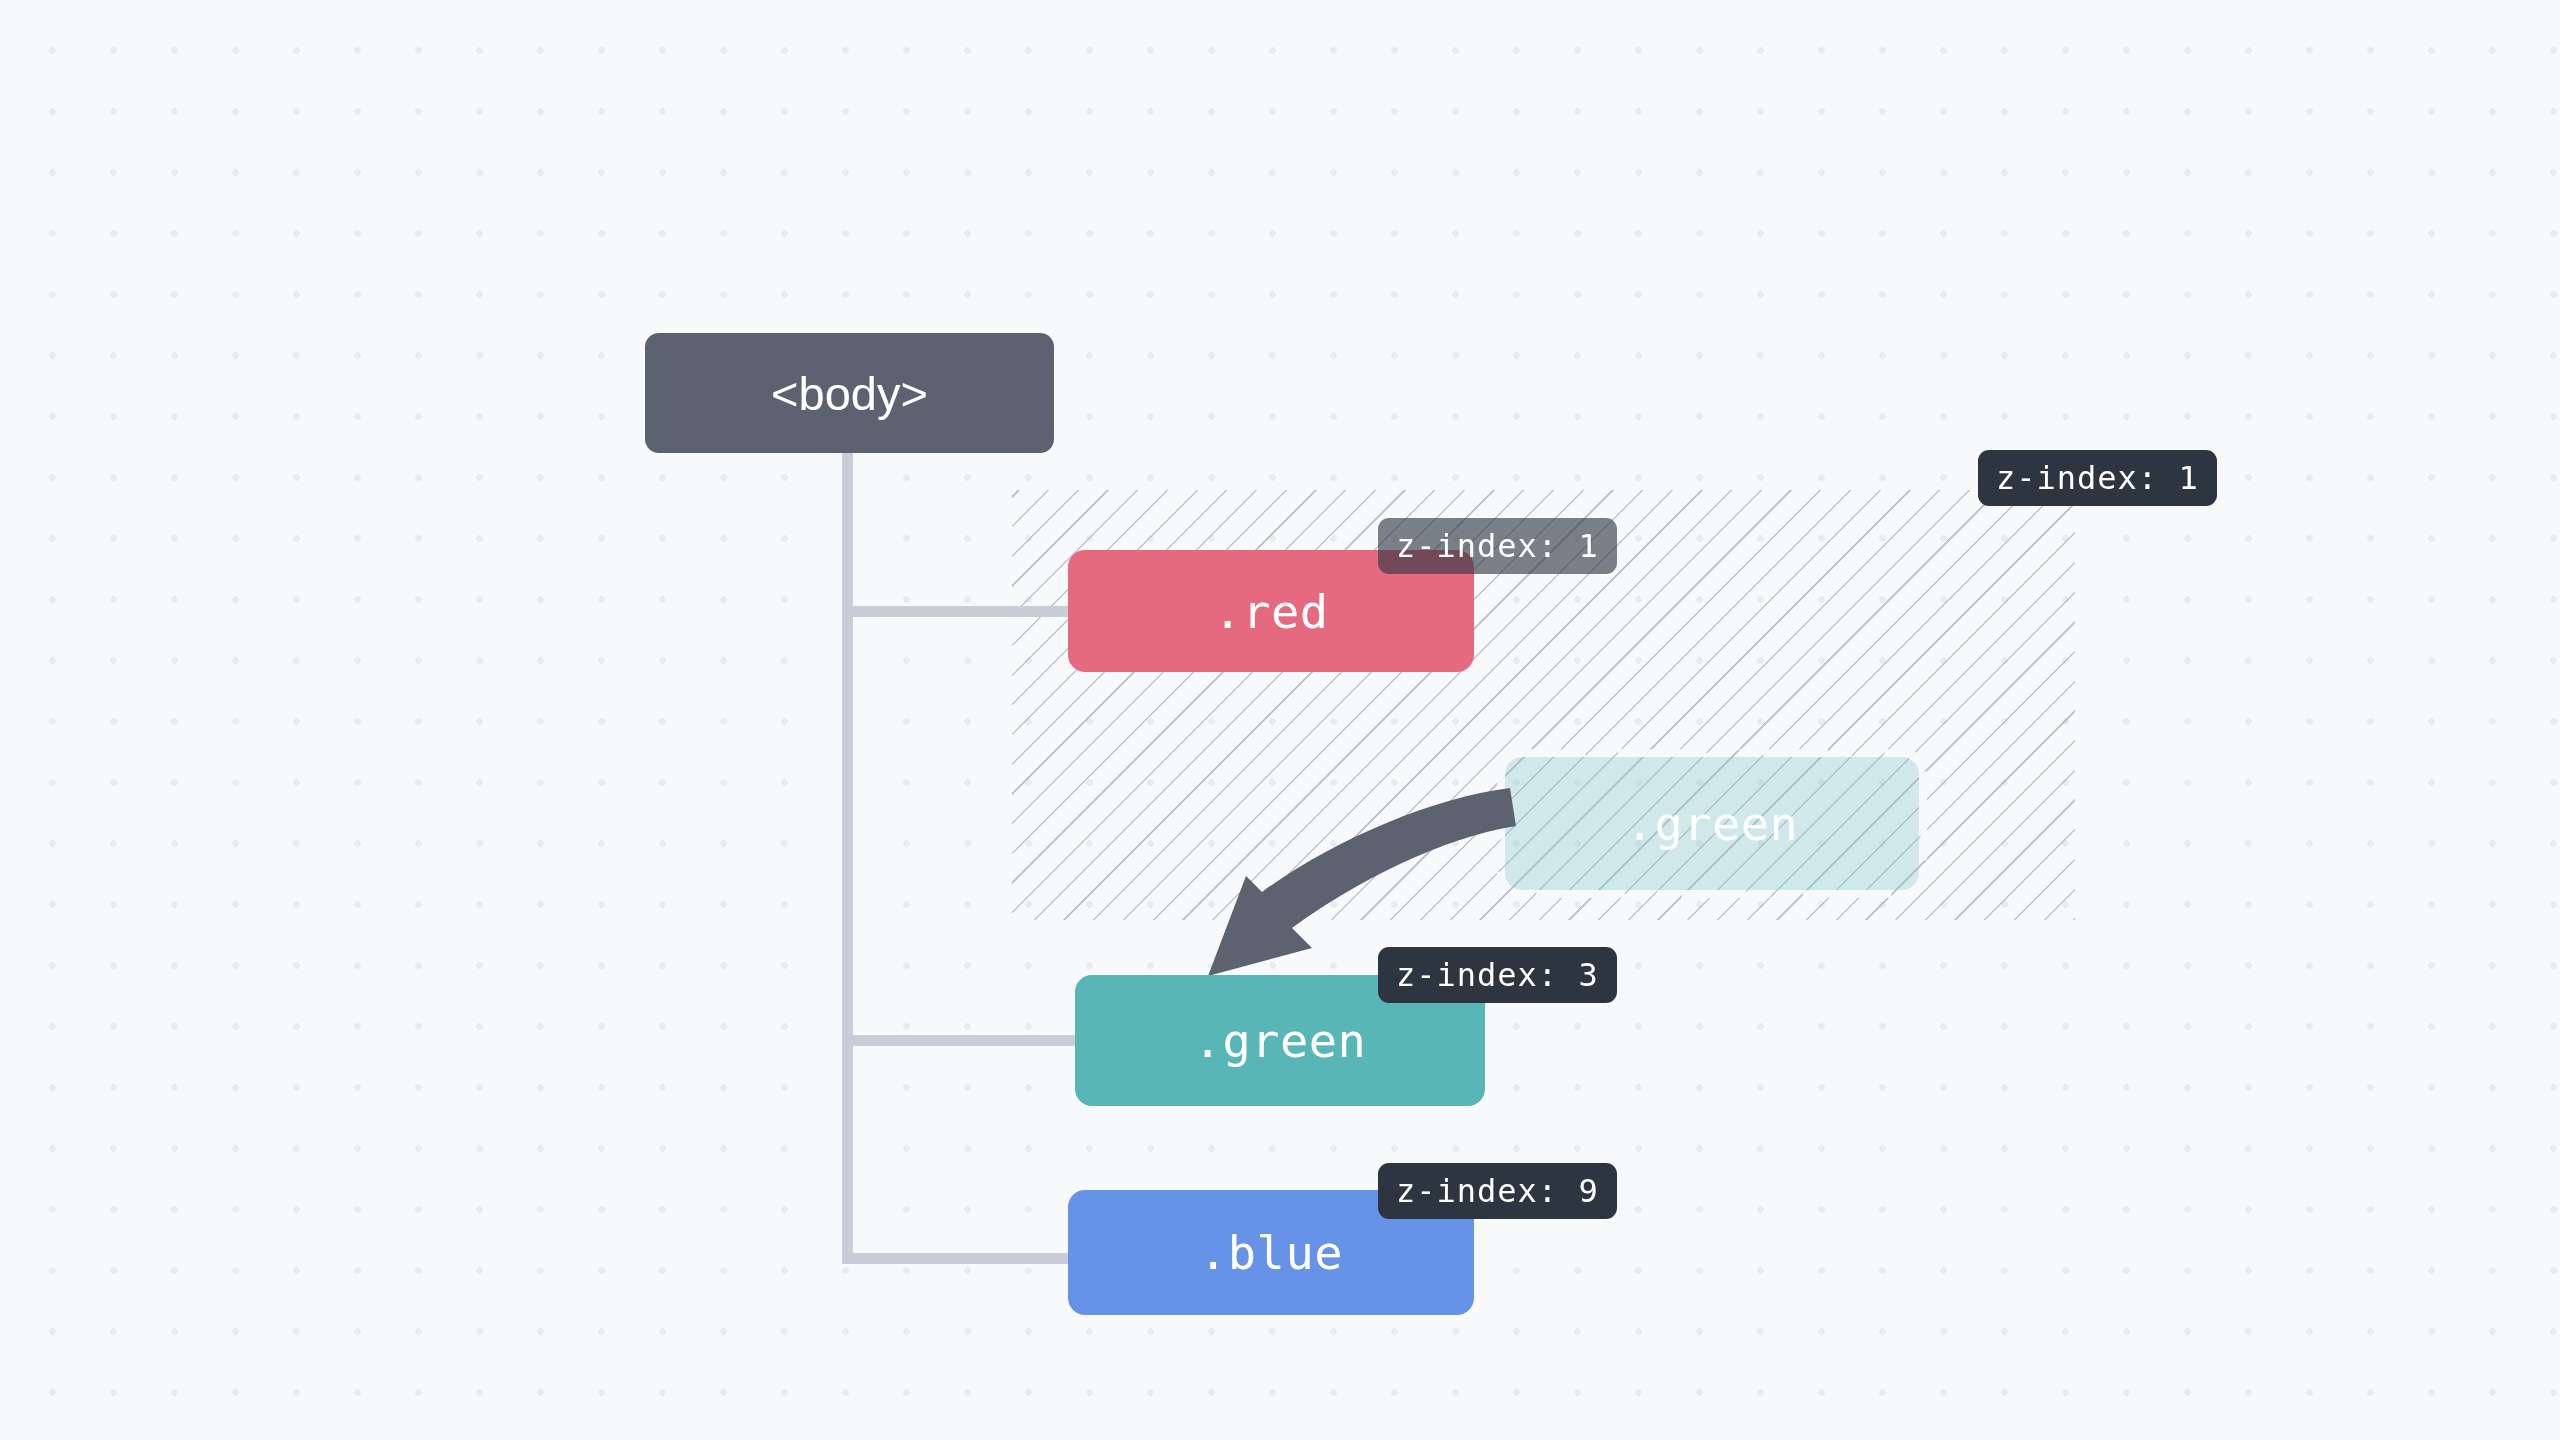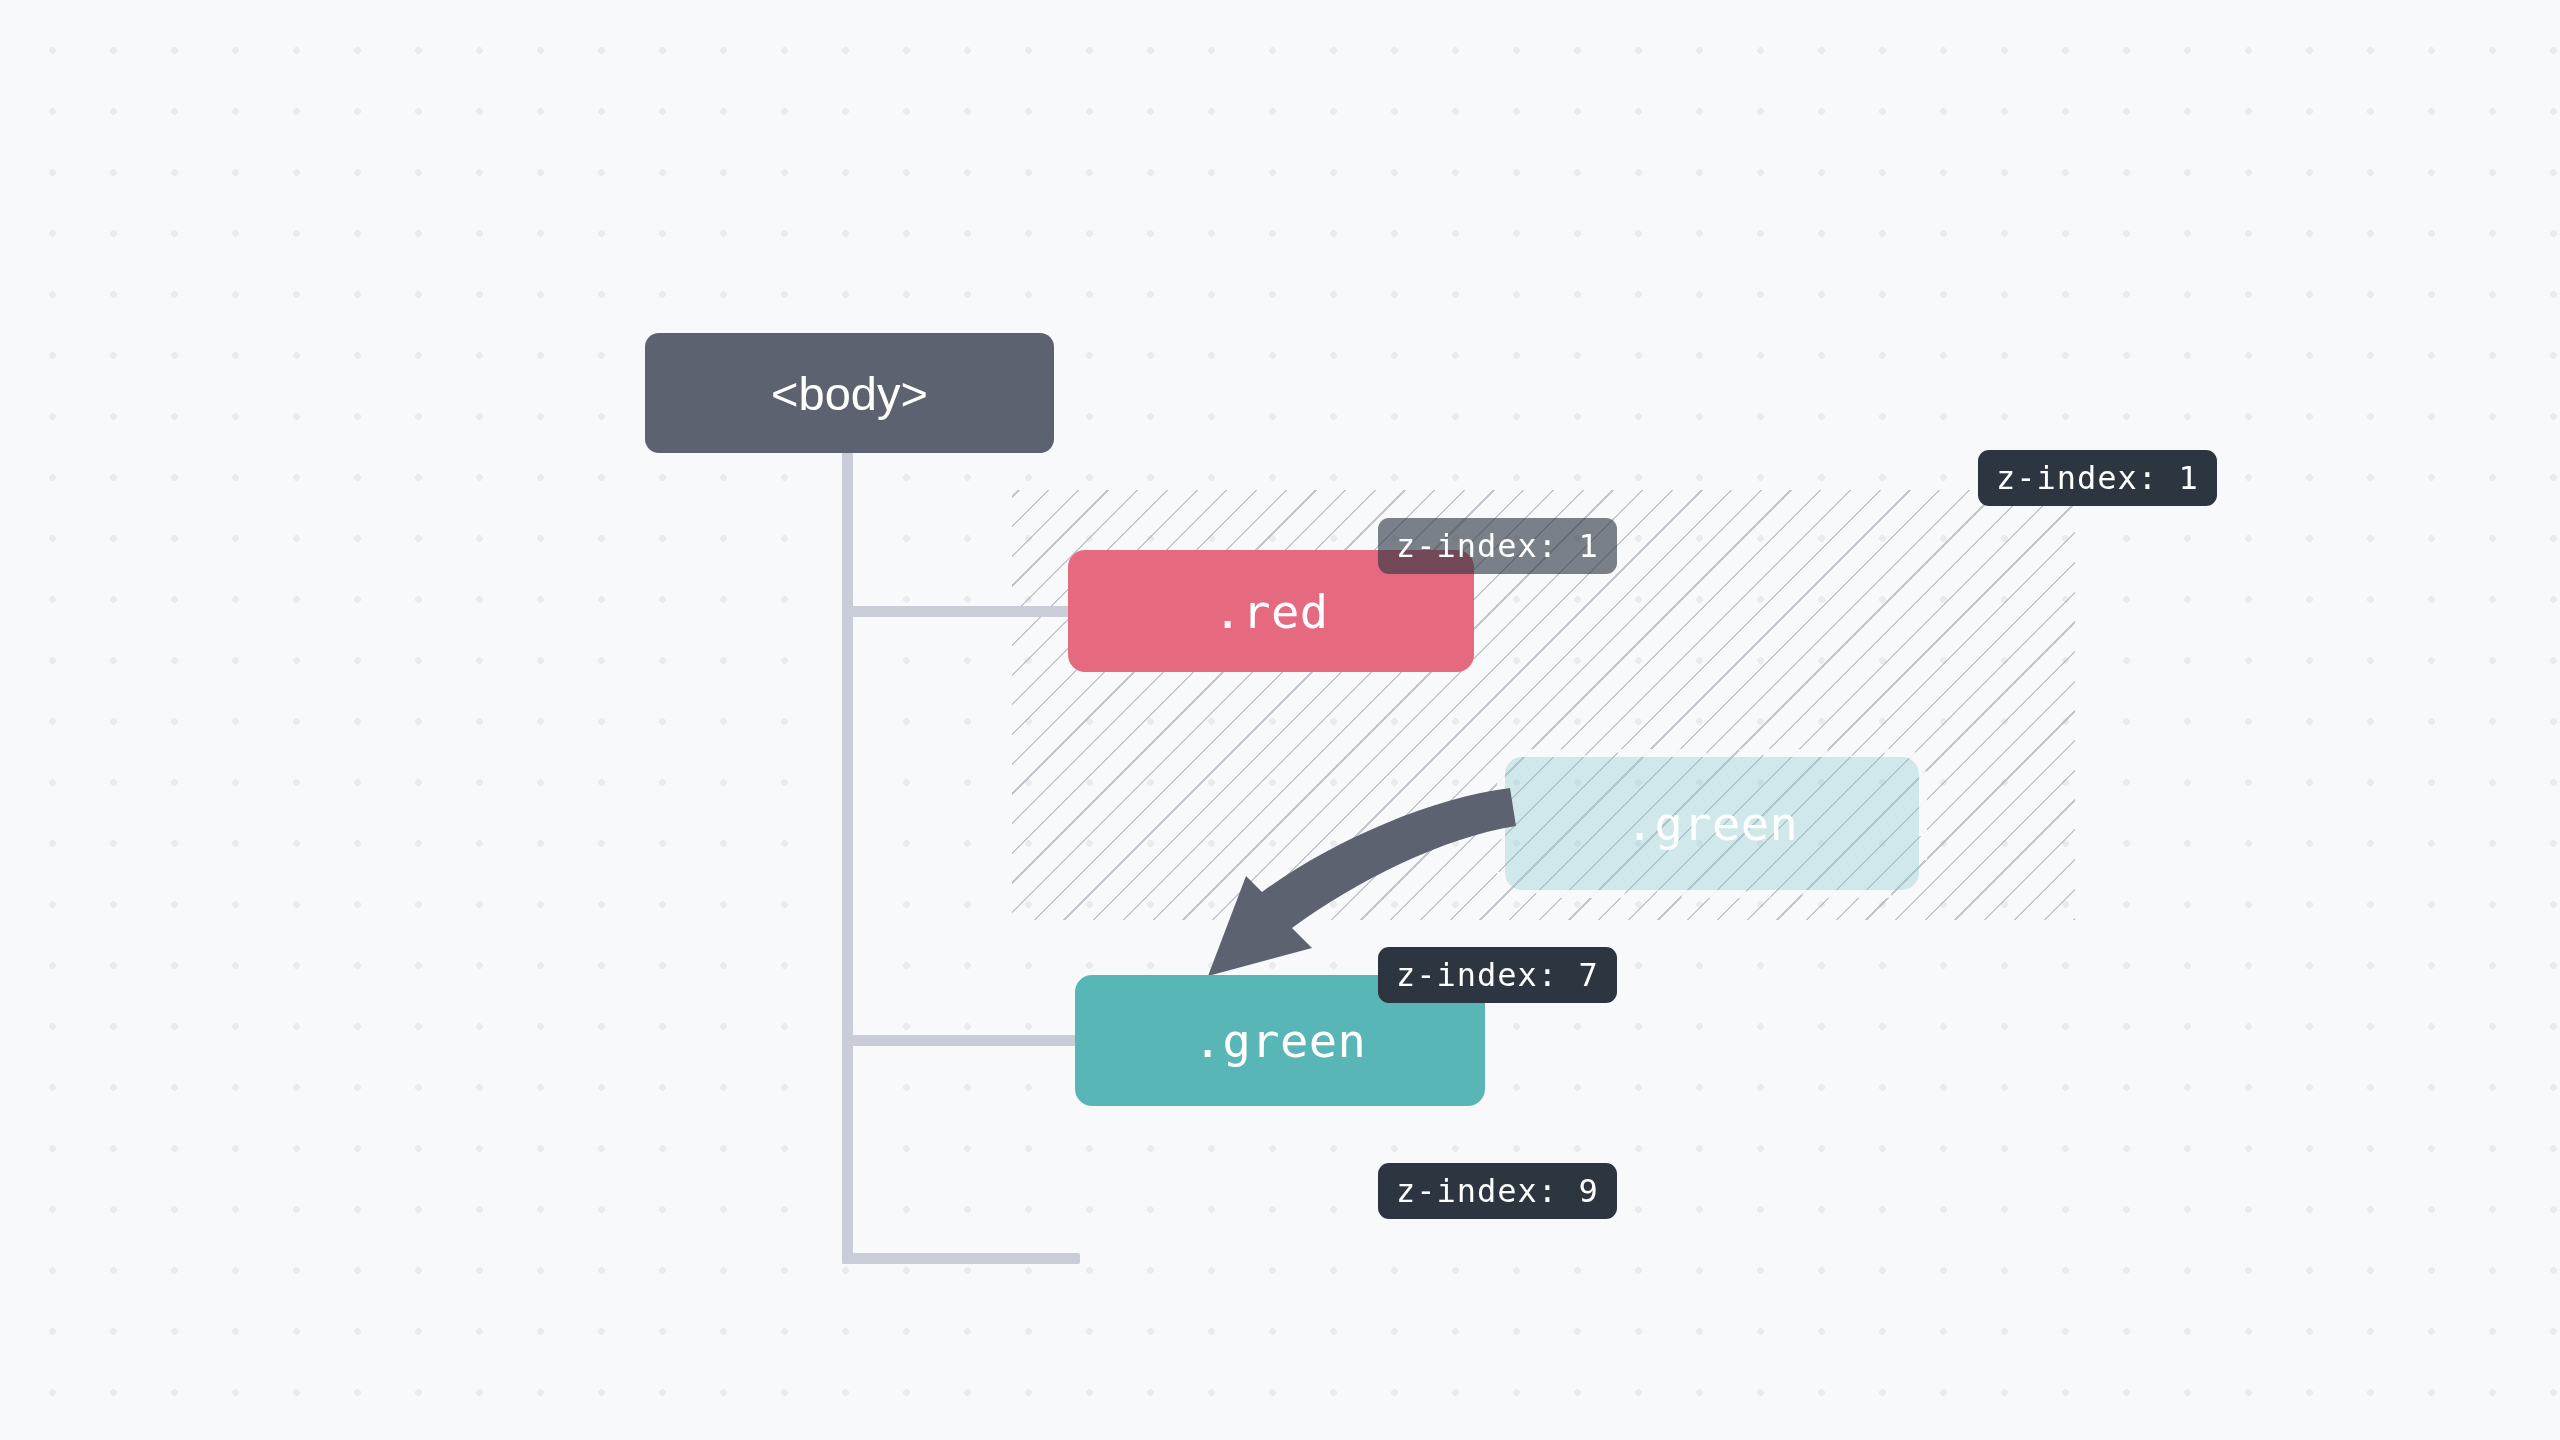--- a/index.html
+++ b/index.html
@@ -201,19 +201,22 @@
   </svg>
 
   <div class="node node-red">
     <span class="node-label">.red</span>
   </div>
 
   <div class="node node-green">
     <span class="node-label">.green</span>
   </div>
 
+  <div class="node node-blue">
+    <span class="node-label">.blue</span>
+  </div>
 
   <div class="badge badge-container">z-index: 1</div>
   <div class="badge badge-red">z-index: 1</div>
-  <div class="badge badge-green">z-index: 7</div>
+  <div class="badge badge-green">z-index: 3</div>
   <div class="badge badge-blue">z-index: 9</div>
 
 </div>
 
 </body></html>

